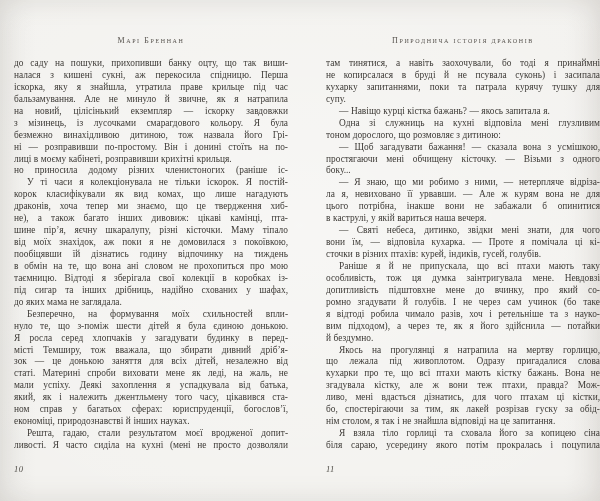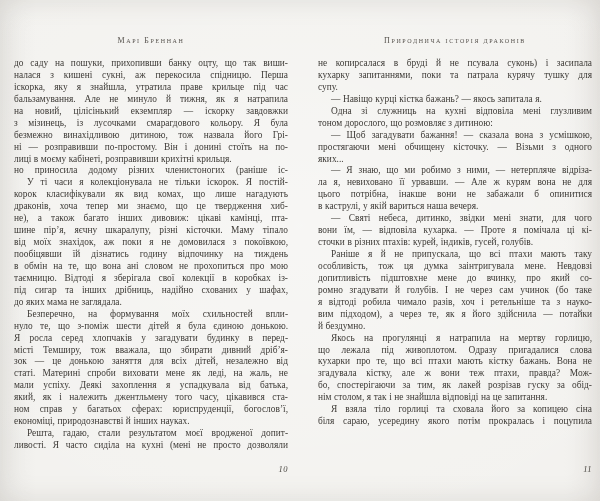--- a/index.html
+++ b/index.html
@@ -18,21 +18,21 @@
       #f2f1ee;
     box-shadow: inset 0 0 26px rgba(120,115,105,0.18);
   }
   .page {
     position: absolute;
     top: 0;
     width: 274px;
     height: 385px;
   }
   .page.left  { left: 14px; }
-  .page.right { left: 318px; }
+  .page.right { left: 326px; }
   .running-head {
     position: absolute;
     top: 36px; left: 0; right: 0;
     text-align: center;
     font-size: 8px;
     font-variant: small-caps;
     letter-spacing: 1.6px;
     color: #55514c;
   }
   .body-text {
@@ -49,39 +49,39 @@
     text-align-last: justify;
     word-spacing: 0.2px;
     white-space: nowrap;
   }
   .line.just { white-space: normal; }
   .line.end  { text-align-last: left; white-space: nowrap; }
   .line.ind  { text-indent: 13px; }
   .folio {
     position: absolute;
     top: 464px; left: 0; right: 0;
-    text-align: right;
+    text-align: left;
     font-size: 8.5px;
     font-style: italic;
     color: #4c4944;
     letter-spacing: 0.5px;
   }
 </style>
 </head>
 <body>
 
 <div class="spread">
 
   <section class="page left">
     <div class="running-head">Марі Бреннан</div>
     <div class="body-text">
         <div class="line just">до саду на пошуки, прихопивши банку оцту, що так виши-</div>
         <div class="line just">налася з кишені сукні, аж перекосила спідницю. Перша</div>
         <div class="line just">іскорка, яку я знайшла, утратила праве крильце під час</div>
-        <div class="line just">бальзамування. Але не минуло й тижня, як я натрапила</div>
+        <div class="line just">бальзамування. Але не минуло й звичне, як я натрапила</div>
         <div class="line just">на новий, цілісінький екземпляр — іскорку завдовжки</div>
         <div class="line just">з мізинець, із лусочками смарагдового кольору. Я була</div>
         <div class="line just">безмежно винахідливою дитиною, тож назвала його Грі-</div>
         <div class="line just">ні — розправивши по-простому. Він і донині стоїть на по-</div>
         <div class="line end">лиці в моєму кабінеті, розправивши крихітні крильця.</div>
         <div class="line just">но приносила додому різних членистоногих (раніше іс-</div>
         <div class="line just ind">У ті часи я колекціонувала не тільки іскорок. Я постій-</div>
         <div class="line just">корок класифікували як вид комах, що лише нагадують</div>
         <div class="line just">драконів, хоча тепер ми знаємо, що це твердження хиб-</div>
         <div class="line just">не), а також багато інших дивовиж: цікаві камінці, пта-</div>
@@ -104,47 +104,49 @@
         <div class="line end">економіці, природознавстві й інших науках.</div>
         <div class="line just ind">Решта, гадаю, стали результатом моєї вродженої допит-</div>
         <div class="line just">ливості. Я часто сиділа на кухні (мені не просто дозволяли</div>
       </div>
     <div class="folio">10</div>
   </section>
 
   <section class="page right">
     <div class="running-head">Природнича історія драконів</div>
     <div class="body-text">
+        <div class="line just">там тинятися, а навіть заохочували, бо тоді я принаймні</div>
         <div class="line just">не копирсалася в бруді й не псувала суконь) і засипала</div>
         <div class="line just">кухарку запитаннями, поки та патрала курячу тушку для</div>
         <div class="line end">супу.</div>
         <div class="line end ind">— Навіщо курці кістка бажань? — якось запитала я.</div>
         <div class="line just ind">Одна зі служниць на кухні відповіла мені глузливим</div>
         <div class="line end">тоном дорослого, що розмовляє з дитиною:</div>
         <div class="line just ind">— Щоб загадувати бажання! — сказала вона з усмішкою,</div>
         <div class="line just">простягаючи мені обчищену кісточку. — Візьми з одного</div>
-        <div class="line end">яких...</div>
+        <div class="line end">боку...</div>
         <div class="line just ind">— Я знаю, що ми робимо з ними, — нетерпляче відріза-</div>
         <div class="line just">ла я, невиховано її урвавши. — Але ж курям вона не для</div>
         <div class="line just">цього потрібна, інакше вони не забажали б опинитися</div>
         <div class="line end">в каструлі, у якій вариться наша вечеря.</div>
         <div class="line just ind">— Святі небеса, дитинко, звідки мені знати, для чого</div>
         <div class="line just">вони їм, — відповіла кухарка. — Проте я помічала ці кі-</div>
         <div class="line end">сточки в різних птахів: курей, індиків, гусей, голубів.</div>
         <div class="line just ind">Раніше я й не припускала, що всі птахи мають таку</div>
         <div class="line just">особливість, тож ця думка заінтригувала мене. Невдовзі</div>
         <div class="line just">допитливість підштовхне мене до вчинку, про який со-</div>
         <div class="line just">ромно згадувати й голубів. І не через сам учинок (бо таке</div>
         <div class="line just">я відтоді робила чимало разів, хоч і ретельніше та з науко-</div>
         <div class="line just">вим підходом), а через те, як я його здійснила — потайки</div>
         <div class="line end">й бездумно.</div>
         <div class="line just ind">Якось на прогулянці я натрапила на мертву горлицю,</div>
         <div class="line just">що лежала під живоплотом. Одразу пригадалися слова</div>
         <div class="line just">кухарки про те, що всі птахи мають кістку бажань. Вона не</div>
         <div class="line just">згадувала кістку, але ж вони теж птахи, правда? Мож-</div>
+        <div class="line just">ливо, мені вдасться дізнатись, для чого птахам ці кістки,</div>
         <div class="line just">бо, спостерігаючи за тим, як лакей розрізав гуску за обід-</div>
         <div class="line end">нім столом, я так і не знайшла відповіді на це запитання.</div>
         <div class="line just ind">Я взяла тіло горлиці та сховала його за копицею сіна</div>
         <div class="line just">біля сараю, усередину якого потім прокралась і поцупила</div>
       </div>
     <div class="folio">11</div>
   </section>
 
 </div>
 

